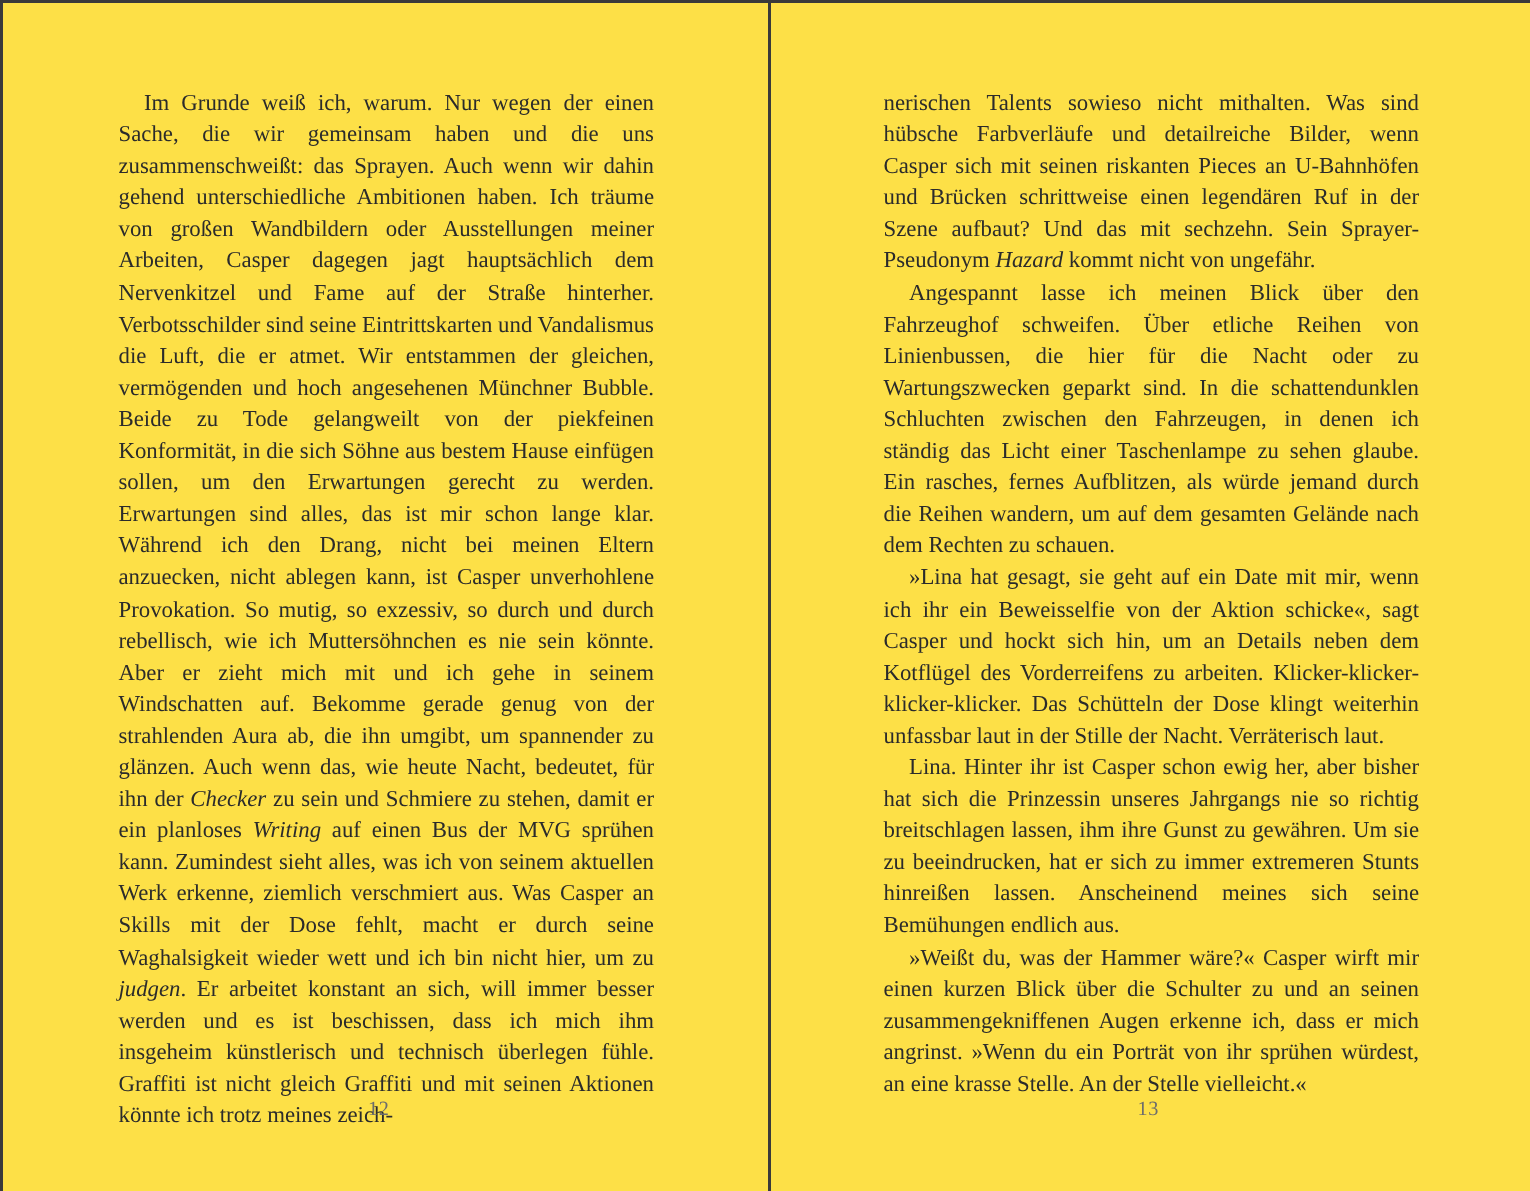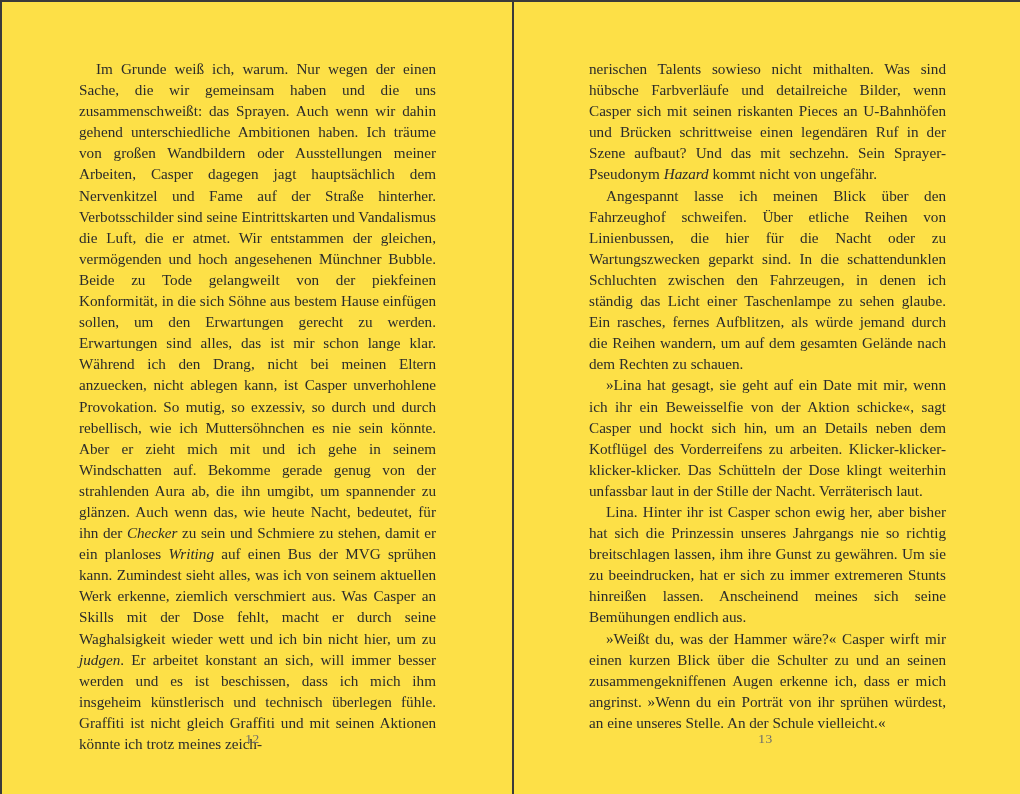--- a/index.html
+++ b/index.html
@@ -95,18 +95,18 @@
   </div>
 
   <div class="gutter-rule"></div>
 
   <div class="page page-right">
     <div class="text-block">
         <p class="cont">nerischen Talents sowieso nicht mithalten. Was sind hübsche Farbverläufe und detailreiche Bilder, wenn Casper sich mit seinen riskanten Pieces an U-Bahnhöfen und Brücken schrittweise einen legendären Ruf in der Szene aufbaut? Und das mit sechzehn. Sein Sprayer-Pseudonym <em>Hazard</em> kommt nicht von ungefähr.</p>
         <p>Angespannt lasse ich meinen Blick über den Fahrzeughof schweifen. Über etliche Reihen von Linienbussen, die hier für die Nacht oder zu Wartungszwecken geparkt sind. In die schattendunklen Schluchten zwischen den Fahrzeugen, in denen ich ständig das Licht einer Taschenlampe zu sehen glaube. Ein rasches, fernes Aufblitzen, als würde jemand durch die Reihen wandern, um auf dem gesamten Gelände nach dem Rechten zu schauen.</p>
         <p>»Lina hat gesagt, sie geht auf ein Date mit mir, wenn ich ihr ein Beweisselfie von der Aktion schicke«, sagt Casper und hockt sich hin, um an Details neben dem Kotflügel des Vorderreifens zu arbeiten. Klicker-klicker-klicker-klicker. Das Schütteln der Dose klingt weiterhin unfassbar laut in der Stille der Nacht. Verräterisch laut.</p>
         <p>Lina. Hinter ihr ist Casper schon ewig her, aber bisher hat sich die Prinzessin unseres Jahrgangs nie so richtig breitschlagen lassen, ihm ihre Gunst zu gewähren. Um sie zu beeindrucken, hat er sich zu immer extremeren Stunts hinreißen lassen. Anscheinend meines sich seine Bemühungen endlich aus.</p>
-        <p>»Weißt du, was der Hammer wäre?« Casper wirft mir einen kurzen Blick über die Schulter zu und an seinen zusammengekniffenen Augen erkenne ich, dass er mich angrinst. »Wenn du ein Porträt von ihr sprühen würdest, an eine unseres Stelle. An der Schule vielleicht.«</p>
+        <p>»Weißt du, was der Hammer wäre?« Casper wirft mir einen kurzen Blick über die Schulter zu und an seinen zusammengekniffenen Augen erkenne ich, dass er mich angrinst. »Wenn du ein Porträt von ihr sprühen würdest, an eine krasse Stelle. An der Stelle vielleicht.«</p>
       </div>
     <div class="folio">13</div>
   </div>
 
 </div>
 
 </body></html>

